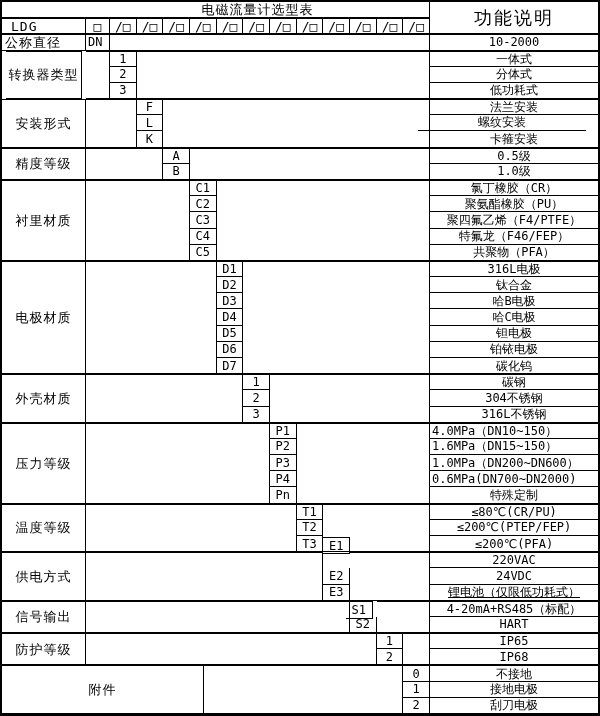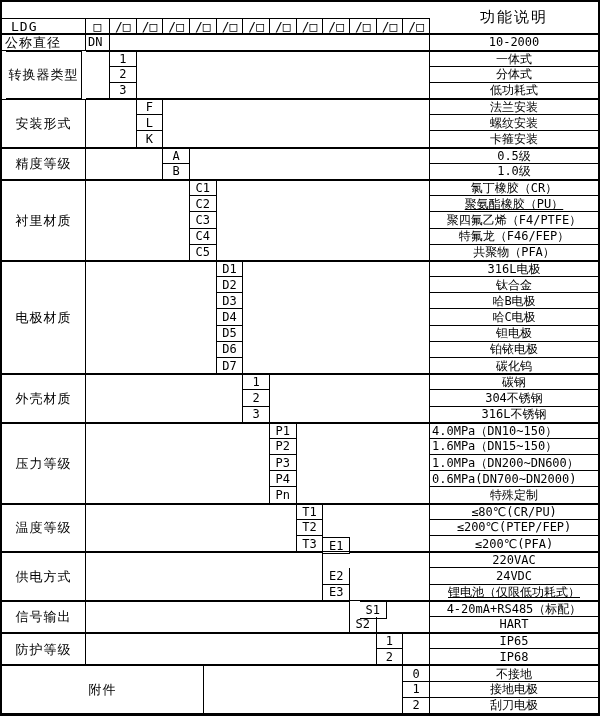--- a/index.html
+++ b/index.html
@@ -21,27 +21,28 @@
   .cell.sec-top { border-top:1px solid var(--border); }
   .cell.left    { justify-content:flex-start; }
   .cell.lab     { font-size:13px; letter-spacing:1px; }
   .cell.slot    { font-size:13px; }
   .title-cell {
     left:0; top:0; width:428px; height:16.18px; padding-left:84px;
     font-size:13px; letter-spacing:1px;
   }
   .fnh-cell {
     left:428px; top:0; width:168px; height:32.36px;
-    border-right:none; font-size:15px; letter-spacing:2px;
+    border-right:none; font-size:18px; letter-spacing:2px;
   }
 </style>
 </head>
 <body>
 
 <div class="sheet">
+  <div class="cell title-cell">电磁流量计选型表</div>
   <div class="cell fnh-cell">功能说明</div>
   <div id="grid">
       <div class="cell lab sec-top left" style="left: 0px; top: 16.1818px; width: 84px; height: 16.1818px; padding-left: 9px;">LDG</div>
       <div class="cell slot sec-top" style="left: 84px; top: 16.1818px; width: 24px; height: 16.1818px;">□</div>
       <div class="cell slot sec-top" style="left: 108px; top: 16.1818px; width: 26.6667px; height: 16.1818px;">/□</div>
       <div class="cell slot sec-top" style="left: 134.667px; top: 16.1818px; width: 26.6667px; height: 16.1818px;">/□</div>
       <div class="cell slot sec-top" style="left: 161.333px; top: 16.1818px; width: 26.6667px; height: 16.1818px;">/□</div>
       <div class="cell slot sec-top" style="left: 188px; top: 16.1818px; width: 26.6667px; height: 16.1818px;">/□</div>
       <div class="cell slot sec-top" style="left: 214.667px; top: 16.1818px; width: 26.6667px; height: 16.1818px;">/□</div>
       <div class="cell slot sec-top" style="left: 241.333px; top: 16.1818px; width: 26.6667px; height: 16.1818px;">/□</div>
@@ -62,37 +63,37 @@
       <div class="cell" style="left: 108px; top: 64.7273px; width: 26.6667px; height: 16.1818px;">2</div>
       <div class="cell" style="left: 428px; top: 64.7273px; width: 168px; height: 16.1818px; border-right: none;">分体式</div>
       <div class="cell" style="left: 108px; top: 80.9091px; width: 26.6667px; height: 16.1818px;">3</div>
       <div class="cell" style="left: 428px; top: 80.9091px; width: 168px; height: 16.1818px; border-right: none;">低功耗式</div>
       <div class="cell sec-top" style="left: 134.667px; top: 48.5455px; width: 293.333px; height: 48.5455px;"></div>
       <div class="cell lab sec-top" style="left: 0px; top: 97.0909px; width: 84px; height: 48.5455px;">安装形式</div>
       <div class="cell sec-top" style="left: 84px; top: 97.0909px; width: 50.6667px; height: 48.5455px;"></div>
       <div class="cell sec-top" style="left: 134.667px; top: 97.0909px; width: 26.6667px; height: 16.1818px;">F</div>
       <div class="cell sec-top" style="left: 428px; top: 97.0909px; width: 168px; height: 16.1818px; border-right: none;">法兰安装</div>
       <div class="cell" style="left: 134.667px; top: 113.273px; width: 26.6667px; height: 16.1818px;">L</div>
-      <div class="cell" style="left: 428px; top: 113.273px; width: 168px; height: 16.1818px; border-right: none;">螺纹安装</div>
+      <div class="cell" style="left: 416px; top: 113.273px; width: 168px; height: 16.1818px; border-right: none; font-family: Liberation Mono, monospace;">螺纹安装</div>
       <div class="cell" style="left: 134.667px; top: 129.455px; width: 26.6667px; height: 16.1818px;">K</div>
       <div class="cell" style="left: 428px; top: 129.455px; width: 168px; height: 16.1818px; border-right: none;">卡箍安装</div>
       <div class="cell sec-top" style="left: 161.333px; top: 97.0909px; width: 266.667px; height: 48.5455px;"></div>
       <div class="cell lab sec-top" style="left: 0px; top: 145.636px; width: 84px; height: 32.3636px;">精度等级</div>
       <div class="cell sec-top" style="left: 84px; top: 145.636px; width: 77.3333px; height: 32.3636px;"></div>
       <div class="cell sec-top" style="left: 161.333px; top: 145.636px; width: 26.6667px; height: 16.1818px;">A</div>
       <div class="cell sec-top" style="left: 428px; top: 145.636px; width: 168px; height: 16.1818px; border-right: none;">0.5级</div>
       <div class="cell" style="left: 161.333px; top: 161.818px; width: 26.6667px; height: 16.1818px;">B</div>
       <div class="cell" style="left: 428px; top: 161.818px; width: 168px; height: 16.1818px; border-right: none;">1.0级</div>
       <div class="cell sec-top" style="left: 188px; top: 145.636px; width: 240px; height: 32.3636px;"></div>
       <div class="cell lab sec-top" style="left: 0px; top: 178px; width: 84px; height: 80.9091px;">衬里材质</div>
       <div class="cell sec-top" style="left: 84px; top: 178px; width: 104px; height: 80.9091px;"></div>
       <div class="cell sec-top" style="left: 188px; top: 178px; width: 26.6667px; height: 16.1818px;">C1</div>
       <div class="cell sec-top" style="left: 428px; top: 178px; width: 168px; height: 16.1818px; border-right: none;">氯丁橡胶（CR）</div>
       <div class="cell" style="left: 188px; top: 194.182px; width: 26.6667px; height: 16.1818px;">C2</div>
-      <div class="cell" style="left: 428px; top: 194.182px; width: 168px; height: 16.1818px; border-right: none; text-decoration: underline;">聚氨酯橡胶（PU）</div>
+      <div class="cell" style="left: 428px; top: 194.182px; width: 168px; height: 16.1818px; border-right: none;">聚氨酯橡胶（PU）</div>
       <div class="cell" style="left: 188px; top: 210.364px; width: 26.6667px; height: 16.1818px;">C3</div>
       <div class="cell" style="left: 428px; top: 210.364px; width: 168px; height: 16.1818px; border-right: none;">聚四氟乙烯（F4/PTFE）</div>
       <div class="cell" style="left: 188px; top: 226.545px; width: 26.6667px; height: 16.1818px;">C4</div>
       <div class="cell" style="left: 428px; top: 226.545px; width: 168px; height: 16.1818px; border-right: none;">特氟龙（F46/FEP）</div>
       <div class="cell" style="left: 188px; top: 242.727px; width: 26.6667px; height: 16.1818px;">C5</div>
       <div class="cell" style="left: 428px; top: 242.727px; width: 168px; height: 16.1818px; border-right: none;">共聚物（PFA）</div>
       <div class="cell sec-top" style="left: 214.667px; top: 178px; width: 213.333px; height: 80.9091px;"></div>
       <div class="cell lab sec-top" style="left: 0px; top: 258.909px; width: 84px; height: 113.273px;">电极材质</div>
       <div class="cell sec-top" style="left: 84px; top: 258.909px; width: 130.667px; height: 113.273px;"></div>
       <div class="cell sec-top" style="left: 214.667px; top: 258.909px; width: 26.6667px; height: 16.1818px;">D1</div>
@@ -145,21 +146,21 @@
       <div class="cell sec-top" style="left: 84px; top: 550.182px; width: 237.333px; height: 48.5455px;"></div>
       <div class="cell sec-top" style="left: 321.333px; top: 535px; width: 26.6667px; height: 17px;">E1</div>
       <div class="cell sec-top" style="left: 428px; top: 550.182px; width: 168px; height: 16.1818px; border-right: none;">220VAC</div>
       <div class="cell" style="left: 321.333px; top: 566.364px; width: 26.6667px; height: 16.1818px;">E2</div>
       <div class="cell" style="left: 428px; top: 566.364px; width: 168px; height: 16.1818px; border-right: none;">24VDC</div>
       <div class="cell" style="left: 321.333px; top: 582.545px; width: 26.6667px; height: 16.1818px;">E3</div>
       <div class="cell" style="left: 428px; top: 582.545px; width: 168px; height: 16.1818px; border-right: none; text-decoration: underline;">锂电池（仅限低功耗式）</div>
       <div class="cell sec-top" style="left: 348px; top: 550.182px; width: 80px; height: 48.5455px;"></div>
       <div class="cell lab sec-top" style="left: 0px; top: 598.727px; width: 84px; height: 32.3636px;">信号输出</div>
       <div class="cell sec-top" style="left: 84px; top: 598.727px; width: 264px; height: 32.3636px;"></div>
-      <div class="cell sec-top" style="left: 358px; top: 598.727px; width: 26.6667px; height: 18px;">S1</div>
+      <div class="cell sec-top" style="left: 344px; top: 598.727px; width: 26.6667px; height: 18px;">S1</div>
       <div class="cell sec-top" style="left: 428px; top: 598.727px; width: 168px; height: 16.1818px; border-right: none;">4-20mA+RS485（标配）</div>
       <div class="cell" style="left: 348px; top: 614.909px; width: 26.6667px; height: 16.1818px;">S2</div>
       <div class="cell" style="left: 428px; top: 614.909px; width: 168px; height: 16.1818px; border-right: none;">HART</div>
       <div class="cell sec-top" style="left: 374.667px; top: 598.727px; width: 53.3333px; height: 32.3636px;"></div>
       <div class="cell lab sec-top" style="left: 0px; top: 631.091px; width: 84px; height: 32.3636px;">防护等级</div>
       <div class="cell sec-top" style="left: 84px; top: 631.091px; width: 290.667px; height: 32.3636px;"></div>
       <div class="cell sec-top" style="left: 374.667px; top: 631.091px; width: 26.6667px; height: 16.1818px;">1</div>
       <div class="cell sec-top" style="left: 428px; top: 631.091px; width: 168px; height: 16.1818px; border-right: none;">IP65</div>
       <div class="cell" style="left: 374.667px; top: 647.273px; width: 26.6667px; height: 16.1818px;">2</div>
       <div class="cell" style="left: 428px; top: 647.273px; width: 168px; height: 16.1818px; border-right: none;">IP68</div>

